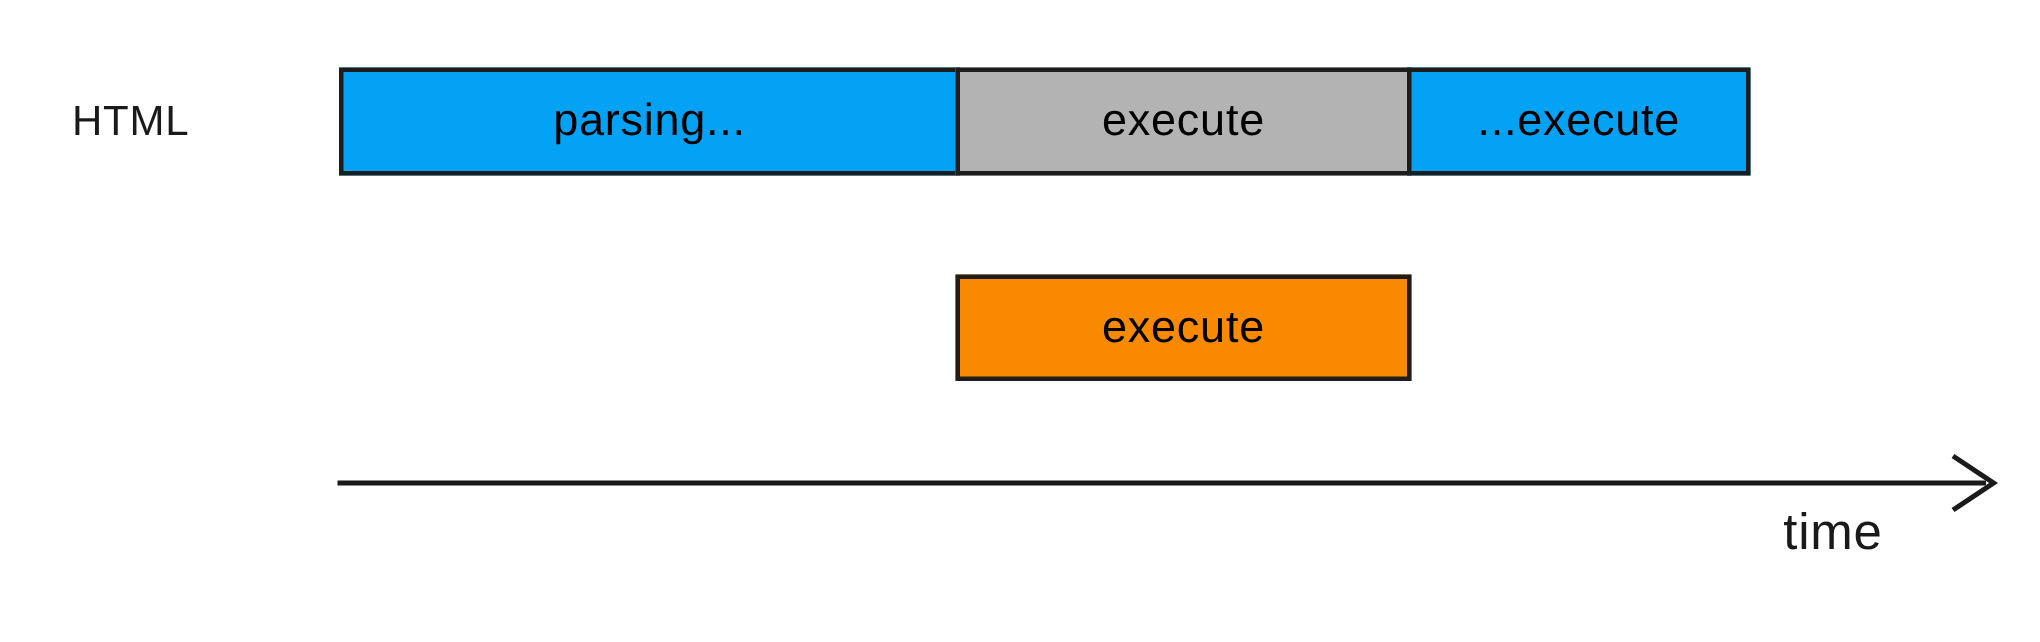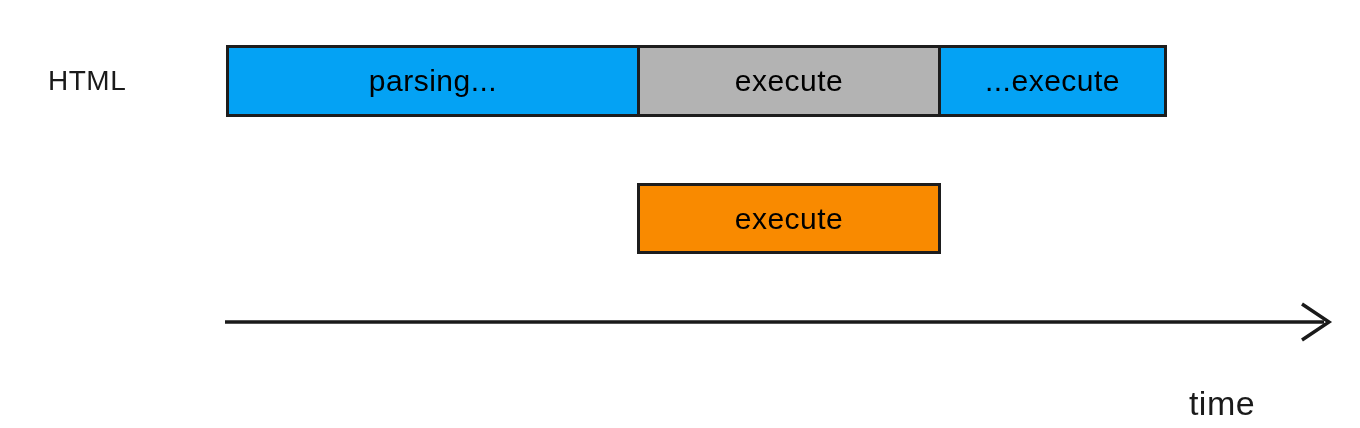--- a/index.html
+++ b/index.html
@@ -57,21 +57,20 @@
   }
   .axis-label {
     position: absolute;
     left: 1152px;
     top: 336px;
     width: 140px;
     text-align: center;
     font-size: 34px;
     color: #1a1a1a;
     letter-spacing: 0.5px;
-    margin-top: 48px;
   }
 </style>
 </head>
 <body>
 
 <div class="canvas">
 
   <div class="row-label html">HTML</div>
 
 

